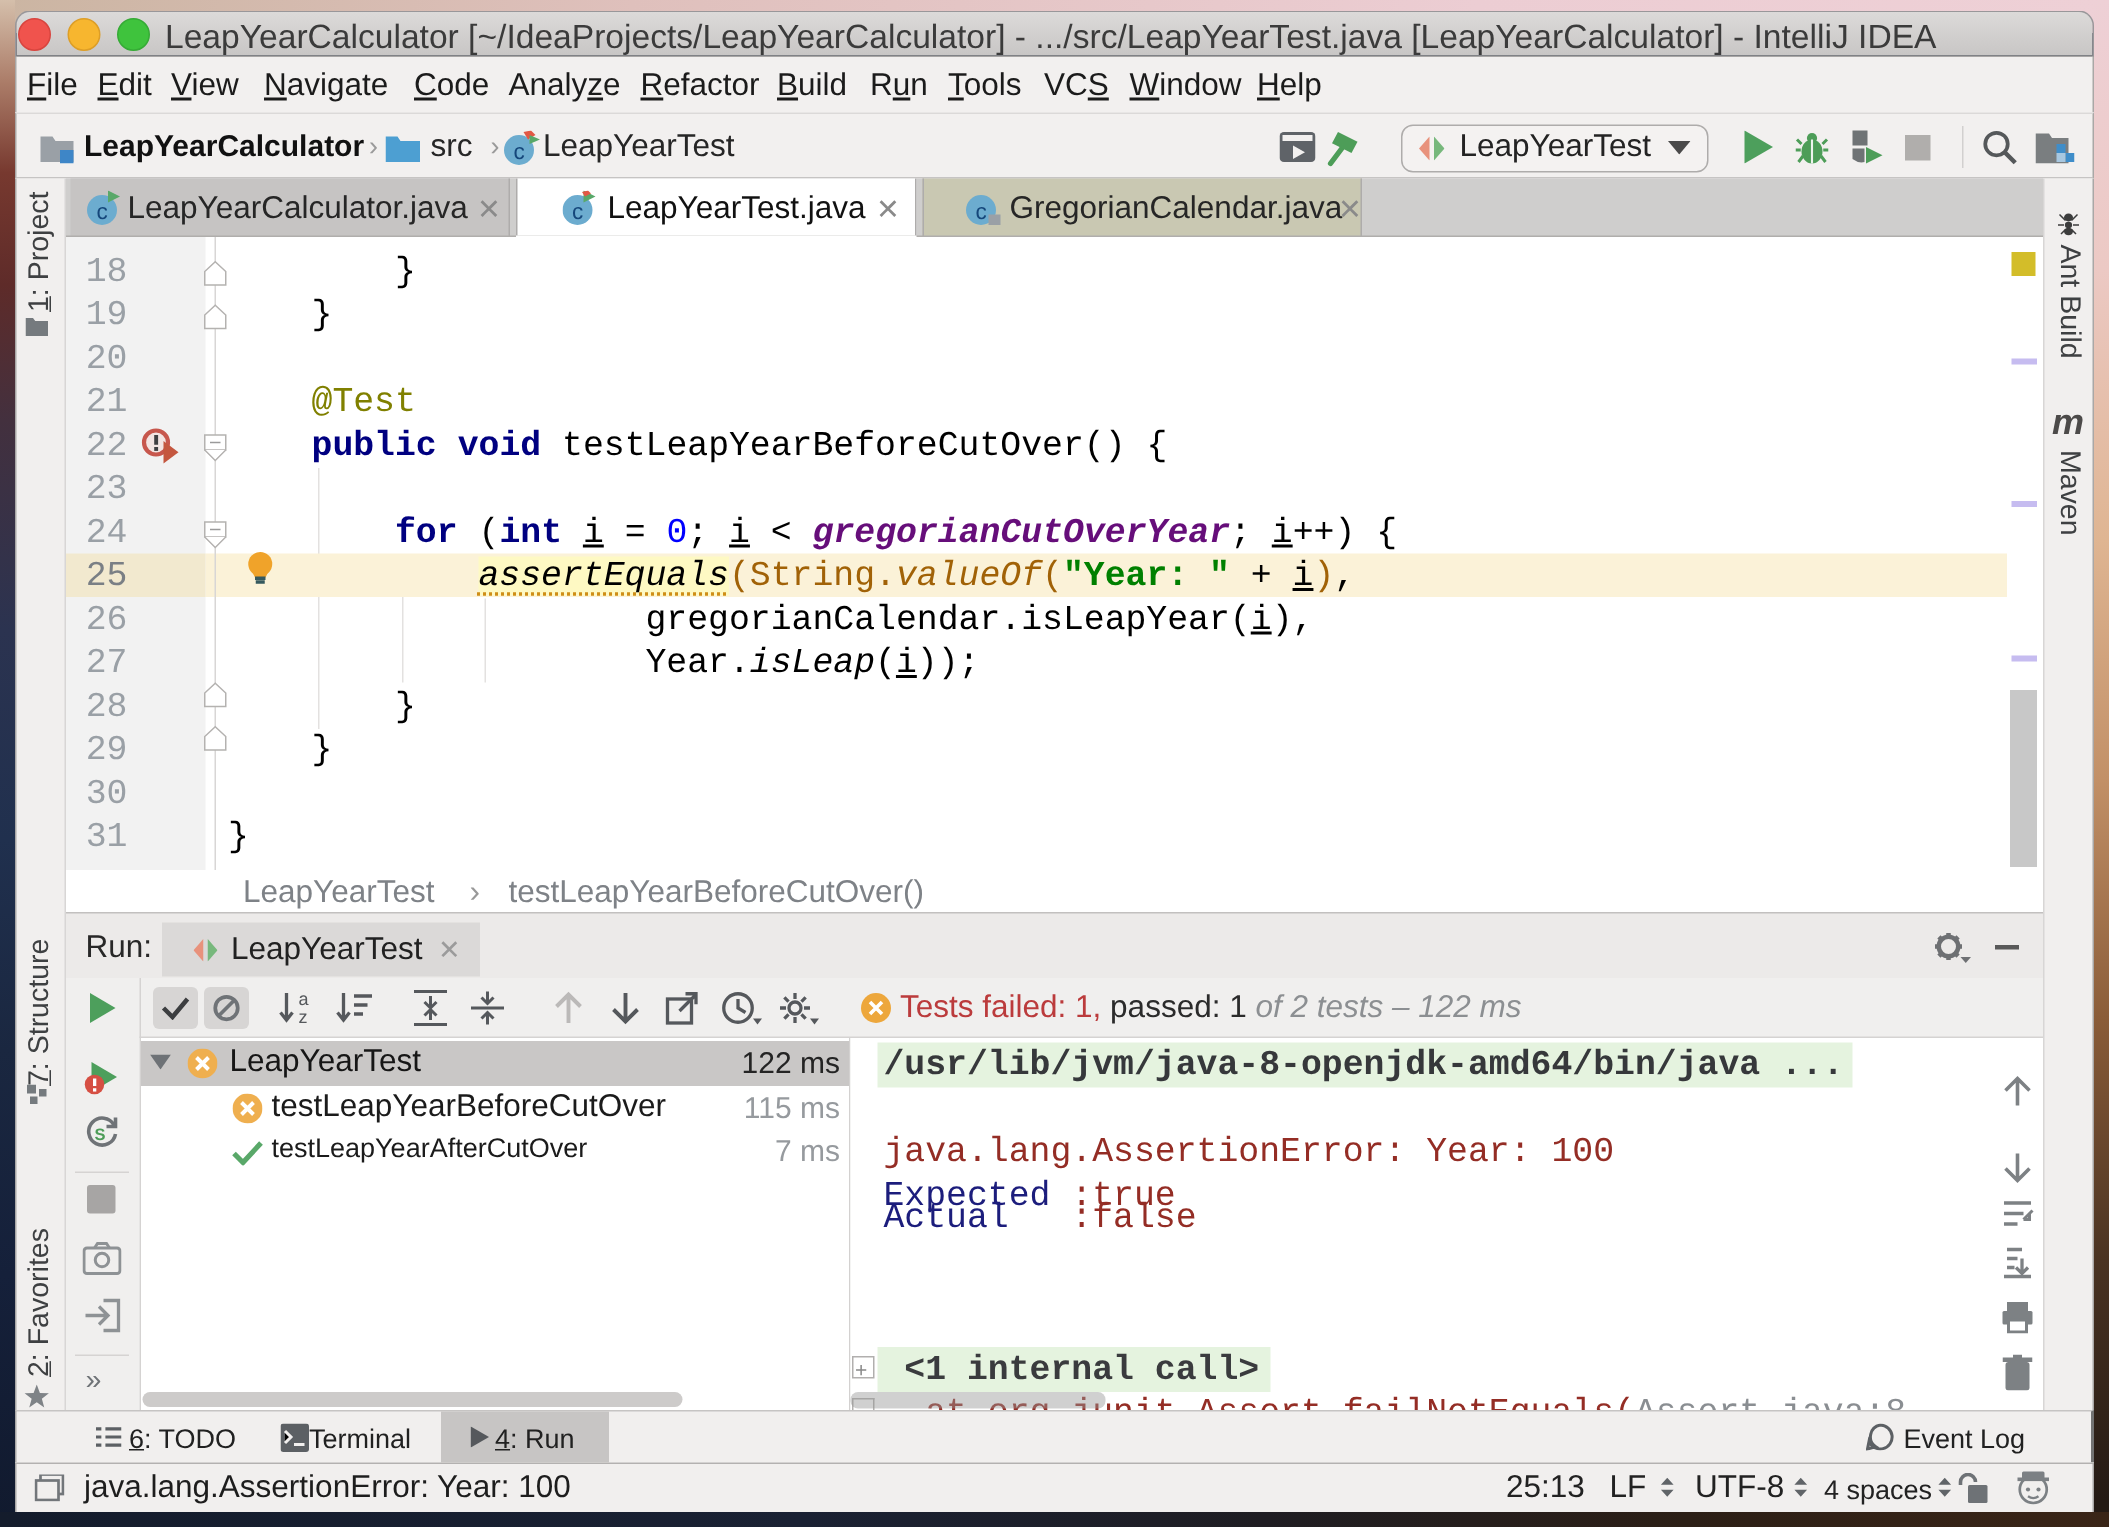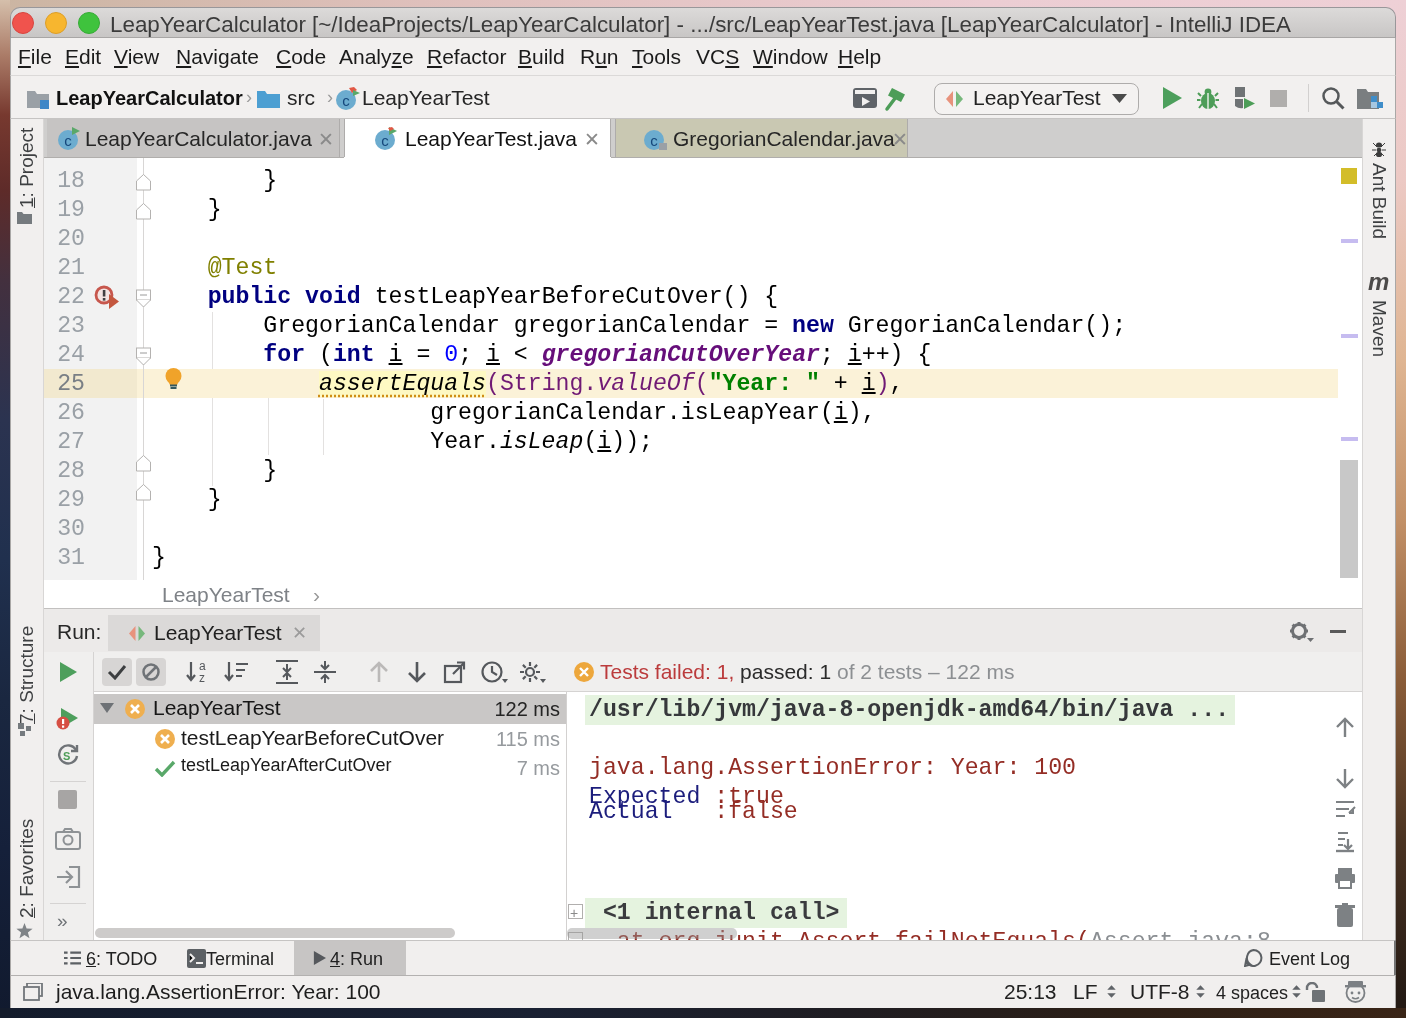--- a/index.html
+++ b/index.html
@@ -41,21 +41,21 @@
 #caretrow{left:93px;top:211px;width:1201px;height:29px;background:#fbf2d8;}
 #caretrow2{left:0px;top:211px;width:93px;height:29px;background:#f2e9cf;}
 #foldline{left:99px;top:0px;width:1px;height:422px;background:#d8d6d5;}
 .lnum{position:absolute;left:0;width:41px;text-align:right;font-family:"Liberation Mono",monospace;font-size:23.2px;line-height:29px;color:#9aa0a6;}
 .cl{position:absolute;left:108px;font-family:"Liberation Mono",monospace;font-size:23.2px;line-height:29px;color:#000;white-space:pre;}
 .kw{color:#000080;font-weight:bold;}
 .ann{color:#808000;}
 .num{color:#0000ff;}
 .str{color:#008000;font-weight:bold;}
 .fld{color:#660e7a;font-weight:bold;font-style:italic;}
-.gry{color:#701a75;}
+.gry{color:#a16207;}
 .it{font-style:italic;}
 .un{text-decoration:underline;}
 .ae{font-style:italic;background:#fef9c3;text-decoration:underline dotted #cf8e17;text-underline-offset:5px;}
 .ig{position:absolute;width:1px;background:#e3e1e0;}
 
 #bcrumb{left:44px;top:580px;width:1318px;height:28px;background:#ffffff;color:#7e8287;font-size:21px;}
 
 #runhdr{left:44px;top:608px;width:1318px;height:44px;background:#eceae9;border-top:1px solid #c2c0bf;}
 #runtab{left:108px;top:615px;width:212px;height:36px;background:#dbd9d8;}
 #runtoolbar{left:44px;top:652px;width:1318px;height:40px;background:#f0efee;border-bottom:1px solid #d5d3d2;}
@@ -241,21 +241,20 @@
   <div class="lnum" style="top:241px;">26</div>
   <div class="lnum" style="top:270px;">27</div>
   <div class="lnum" style="top:299px;">28</div>
   <div class="lnum" style="top:328px;">29</div>
   <div class="lnum" style="top:357px;">30</div>
   <div class="lnum" style="top:386px;">31</div>
   <div class="cl" style="top:9px;">        }</div>
   <div class="cl" style="top:38px;">    }</div>
   <div class="cl" style="top:96px;">    <span class="ann">@Test</span></div>
   <div class="cl" style="top:125px;">    <span class="kw">public</span> <span class="kw">void</span> testLeapYearBeforeCutOver() {</div>
-  <div class="cl" style="top:154px;">        GregorianCalendar gregorianCalendar = <span class="kw">new</span> GregorianCalendar();</div>
   <div class="cl" style="top:183px;">        <span class="kw">for</span> (<span class="kw">int</span> <span class="un">i</span> = <span class="num">0</span>; <span class="un">i</span> &lt; <span class="fld">gregorianCutOverYear</span>; <span class="un">i</span>++) {</div>
   <div class="cl" style="top:212px;">            <span class="ae">assertEquals</span><span class="gry">(String.<span class="it">valueOf</span>(</span><span class="str">"Year: "</span> + <span class="un">i</span><span class="gry">)</span>,</div>
   <div class="cl" style="top:241px;">                    gregorianCalendar.isLeapYear(<span class="un">i</span>),</div>
   <div class="cl" style="top:270px;">                    Year.<span class="it">isLeap</span>(<span class="un">i</span>));</div>
   <div class="cl" style="top:299px;">        }</div>
   <div class="cl" style="top:328px;">    }</div>
   <div class="cl" style="top:386px;">}</div>
 
   <svg class="abs" style="left:91px;top:15px;" width="17" height="18" viewBox="0 0 17 18">
       <path d="M1.5 17 V8 L8.5 1.5 L15.5 8 V17 Z" fill="#fff" stroke="#b4b2b0"></path>
@@ -295,20 +294,21 @@
 
   <div class="abs" style="left:1297px;top:10px;width:16px;height:16px;background:#d3bd29;"></div>
   <div class="abs" style="left:1297px;top:81px;width:17px;height:4px;background:#c6bcf0;"></div>
   <div class="abs" style="left:1297px;top:176px;width:17px;height:4px;background:#c6bcf0;"></div>
   <div class="abs" style="left:1297px;top:279px;width:17px;height:4px;background:#c6bcf0;"></div>
   <div class="abs" style="left:1296px;top:302px;width:18px;height:118px;background:#c8c8c8;"></div>
 </div>
 <div class="abs" id="bcrumb">
     <span style="position:absolute;left:118px;top:3px;">LeapYearTest</span>
     <span style="position:absolute;left:269px;top:3px;color:#999;">›</span>
+    <span style="position:absolute;left:295px;top:3px;">testLeapYearBeforeCutOver()</span>
   </div>
 <div class="abs" id="runhdr">
   <div class="abs" style="left:13px;top:11px;font-size:21px;color:#282828;">Run:</div>
   <svg class="abs" style="left:1244px;top:11px;" width="26" height="24" viewBox="0 0 26 24">
     <circle cx="11" cy="11" r="6.5" fill="none" stroke="#6e7073" stroke-width="3"></circle>
     <g stroke="#6e7073" stroke-width="3">
         <path d="M11 2 v3 M11 17 v3 M2 11 h3 M17 11 h3 M4.6 4.6 l2.2 2.2 M15.2 15.2 l2.2 2.2 M17.4 4.6 L15.2 6.8 M6.8 15.2 l-2.2 2.2"></path>
       </g>
     <path d="M19 18 h7 l-3.5 4 z" fill="#6e7073"></path>
   </svg>
@@ -367,21 +367,21 @@
   <svg class="abs" style="left:475px;top:8px;" width="28" height="24" viewBox="0 0 28 24">
     <circle cx="11" cy="12" r="4" fill="none" stroke="#55585c" stroke-width="2.2"></circle>
     <path d="M11 2 v4 M11 18 v4 M1 12 h4 M17 12 h4 M3.9 4.9 l2.8 2.8 M15.3 16.3 l2.8 2.8 M18.1 4.9 l-2.8 2.8 M6.7 16.3 l-2.8 2.8" stroke="#55585c" stroke-width="2.2"></path>
     <path d="M21 19 h6 l-3 4 z" fill="#55585c"></path>
   </svg>
   <circle class="abs" style="left:530px;top:10px;"></circle>
   <svg class="abs" style="left:530px;top:10px;" width="20" height="20" viewBox="0 0 20 20">
       <circle cx="10" cy="10" r="10" fill="#eda73c"></circle>
       <path d="M6 6 l8 8 M14 6 l-8 8" stroke="#fff" stroke-width="2.4"></path>
     </svg>
-  <div class="abs" style="left:556px;top:8px;font-size:21px;white-space:nowrap;"><span style="color:#bb3b3c;">Tests failed: 1,</span><span style="color:#2b2b2b;"> passed: 1</span><span style="color:#8c8f92;"> of 2 tests – 122 ms</span></div>
+  <div class="abs" style="left:556px;top:8px;font-size:21px;white-space:nowrap;"><span style="color:#bb3b3c;">Tests failed: 1,</span><span style="color:#2b2b2b;"> passed: 1</span><span style="color:#8c8f92;font-style:italic;"> of 2 tests – 122 ms</span></div>
 </div>
 <div class="abs" id="runlcol">
   <svg class="abs" style="left:14px;top:10px;" width="20" height="20" viewBox="0 0 20 20">
       <path d="M2 0 l17 10 -17 10 z" fill="#4d9f5c"></path>
     </svg>
   <svg class="abs" style="left:12px;top:54px;" width="24" height="24" viewBox="0 0 24 24">
       <path d="M5 2 l17 10 -17 10 z" fill="#4d9f5c"></path>
       <circle cx="7" cy="17" r="6.5" fill="#d64f43"></circle>
       <rect x="6" y="13" width="2.2" height="5" fill="#fff"></rect>
       <rect x="6" y="19.5" width="2.2" height="2.2" fill="#fff"></rect>

